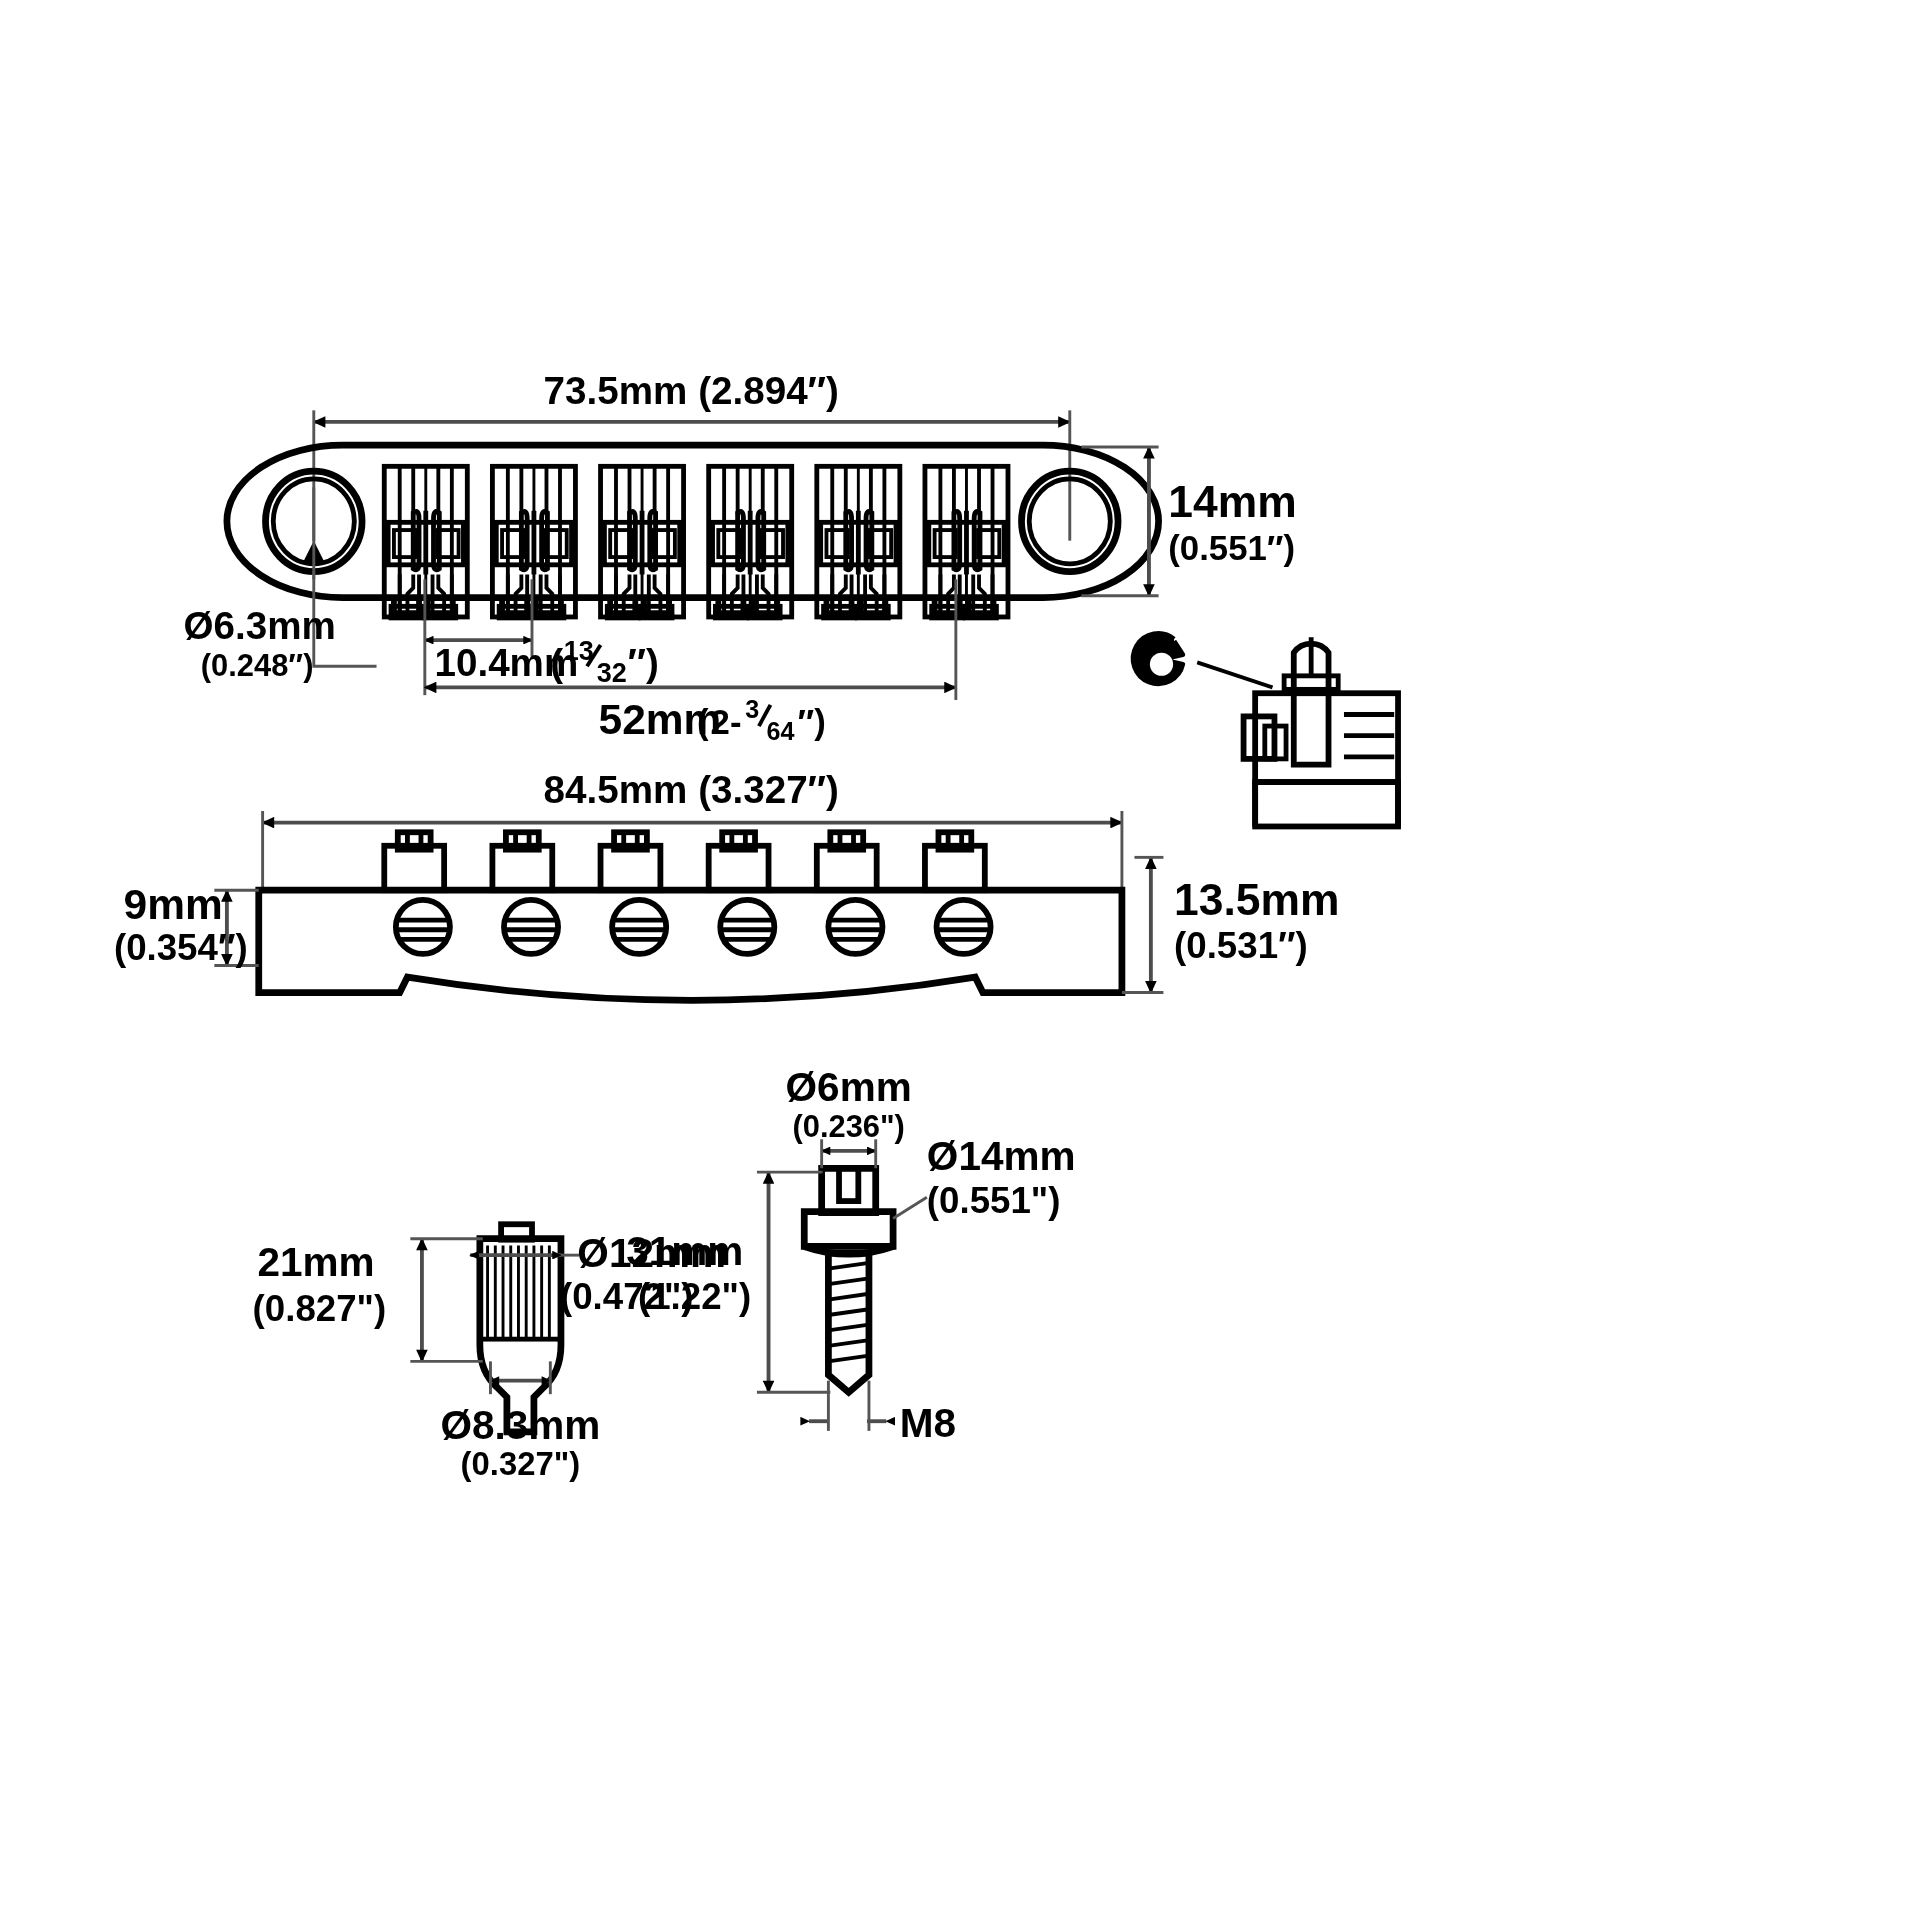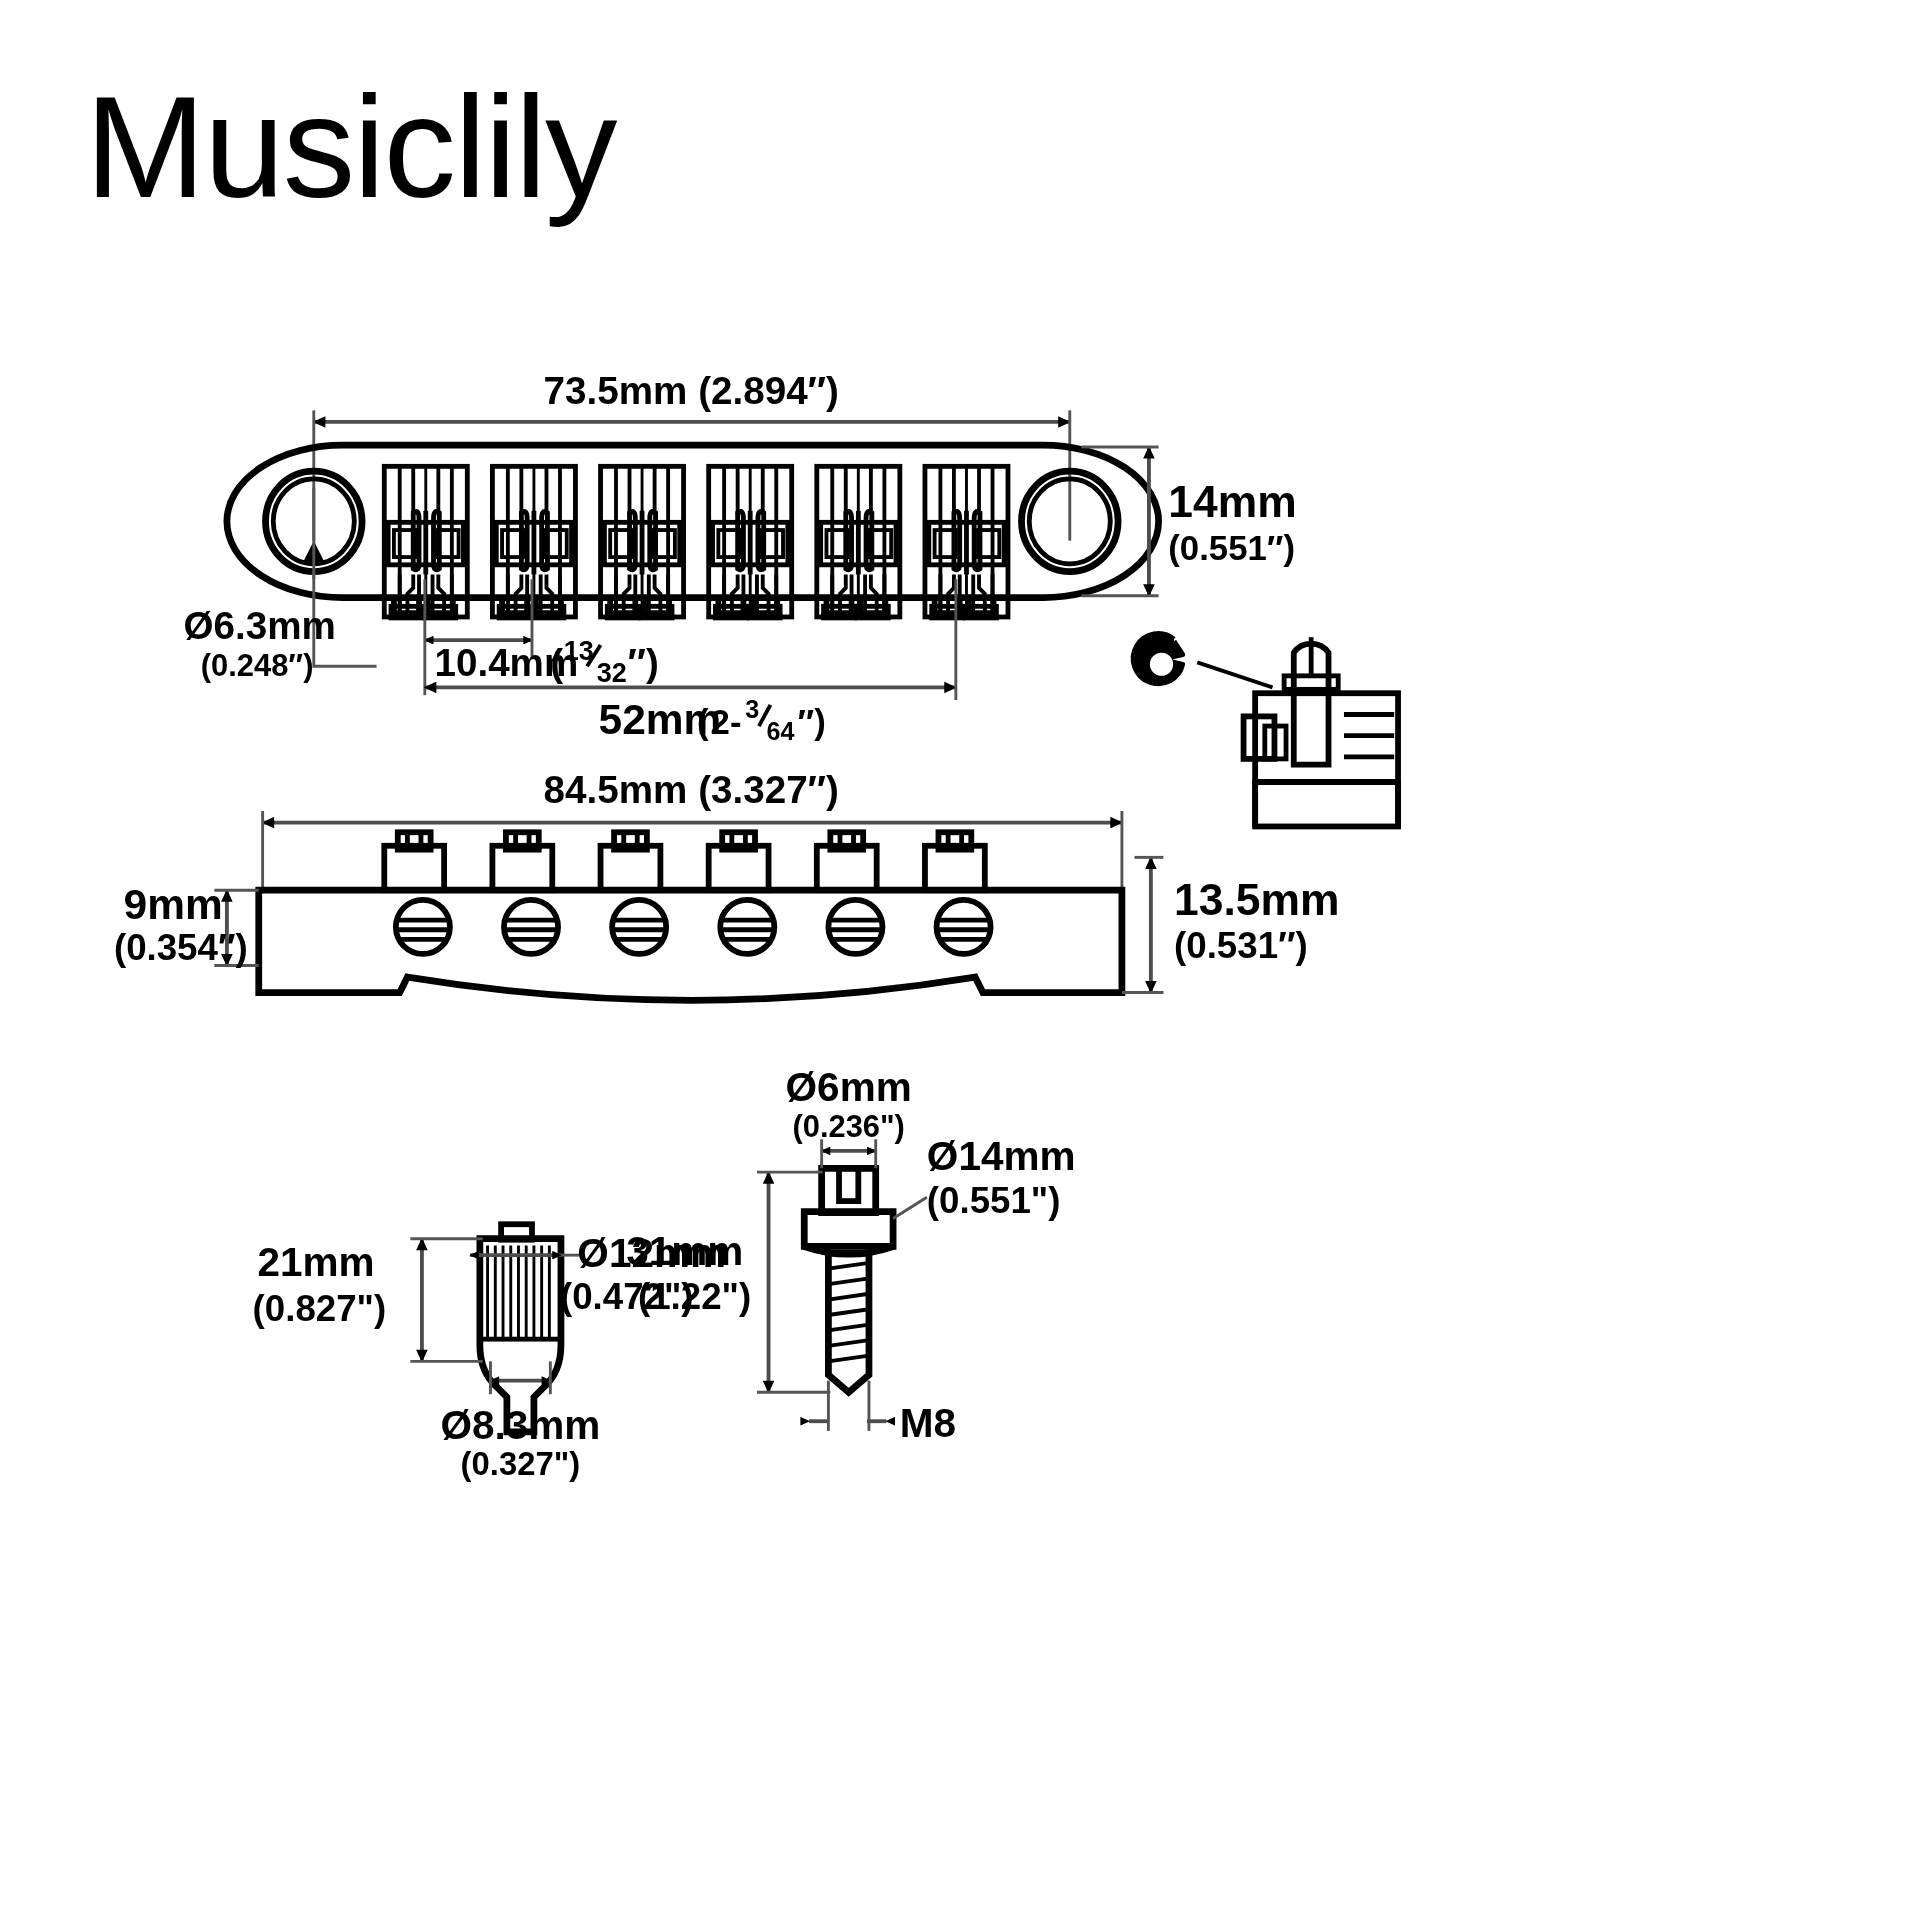--- a/index.html
+++ b/index.html
@@ -10,21 +10,20 @@
         letter-spacing:-1.9px;line-height:1;font-family:"Liberation Sans",sans-serif;}
   svg{position:absolute;left:0;top:0;width:1931px;height:1931px;}
   text{font-family:"Liberation Sans","DejaVu Sans",sans-serif;fill:#000;}
   .dimtxt{font-weight:bold;}
 </style>
 </head>
 <body>
 
 <div id="stage">
 
-  <div class="logo">Musiclily</div>
 
   <svg viewBox="0 0 2000 2000">
 
     <defs>
       <marker id="arrL" markerWidth="14" markerHeight="12" refX="1" refY="6" orient="auto" markerUnits="userSpaceOnUse">
         <path d="M13,0 L13,12 L0,6 Z" fill="#000"></path>
       </marker>
       <marker id="arrR" markerWidth="14" markerHeight="12" refX="13" refY="6" orient="auto" markerUnits="userSpaceOnUse">
         <path d="M1,0 L1,12 L14,6 Z" fill="#000"></path>
       </marker>

